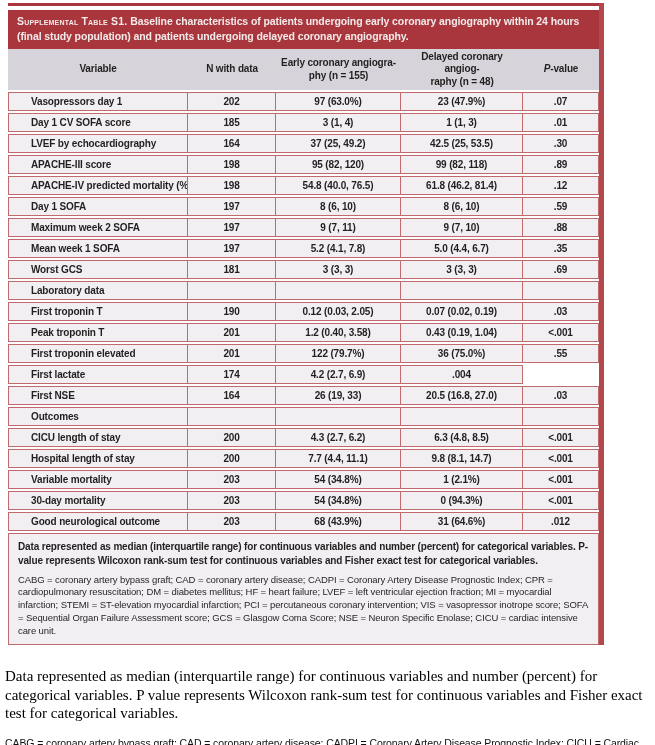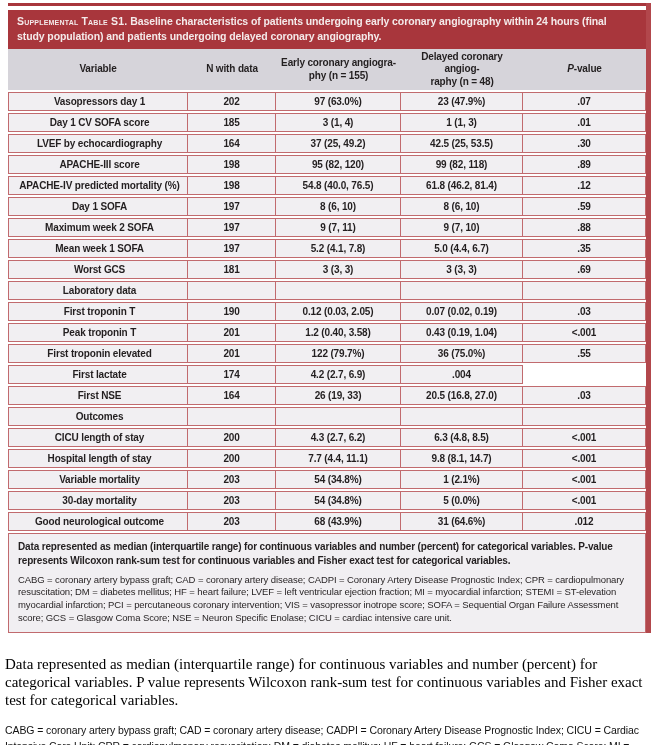--- a/index.html
+++ b/index.html
@@ -7,21 +7,21 @@
   body {
     background: #ffffff;
     font-family: "Liberation Sans", sans-serif;
     color: #231f20;
     overflow: hidden;
     position: relative;
   }
 
   .figure {
     margin: 3px 4px 0 8px;
-    width: 643px;
+    width: 596px;
     border-right: 5px solid #b2474c;
   }
 
   .top-rule { height: 3px; background: #a8363c; margin-bottom: 4px; }
 
   .title-bar {
     background: #a8363c;
     color: #f4eaea;
     font-weight: bold;
     font-size: 10.5px;
@@ -60,22 +60,22 @@
     line-height: 17px;
     font-size: 10px;
     font-weight: bold;
     letter-spacing: -0.15px;
     text-align: center;
     overflow: hidden;
     white-space: nowrap;
   }
   .cell.c-var {
     border-left: 1px solid #c16a6e;
-    text-align: center;
-    padding-left: 3px;
+    text-align: left;
+    padding-left: 22px;
   }
 
   .footnote-box {
     margin-top: 2px;
     background: #f1eff2;
     border: 1px solid #c16a6e;
     padding: 6px 9px 7px 9px;
   }
   .footnote-bold {
     font-size: 10px;
@@ -256,21 +256,21 @@
       <div class="cell c-var">Variable mortality</div>
       <div class="cell">203</div>
       <div class="cell">54 (34.8%)</div>
       <div class="cell">1 (2.1%)</div>
       <div class="cell">&lt;.001</div>
     </div>
       <div class="grid-row data-row">
       <div class="cell c-var">30-day mortality</div>
       <div class="cell">203</div>
       <div class="cell">54 (34.8%)</div>
-      <div class="cell">5 (0.0%)</div>
+      <div class="cell">0 (94.3%)</div>
       <div class="cell">&lt;.001</div>
     </div>
       <div class="grid-row data-row">
       <div class="cell c-var">Good neurological outcome</div>
       <div class="cell">203</div>
       <div class="cell">68 (43.9%)</div>
       <div class="cell">31 (64.6%)</div>
       <div class="cell">.012</div>
     </div>
     </div>

